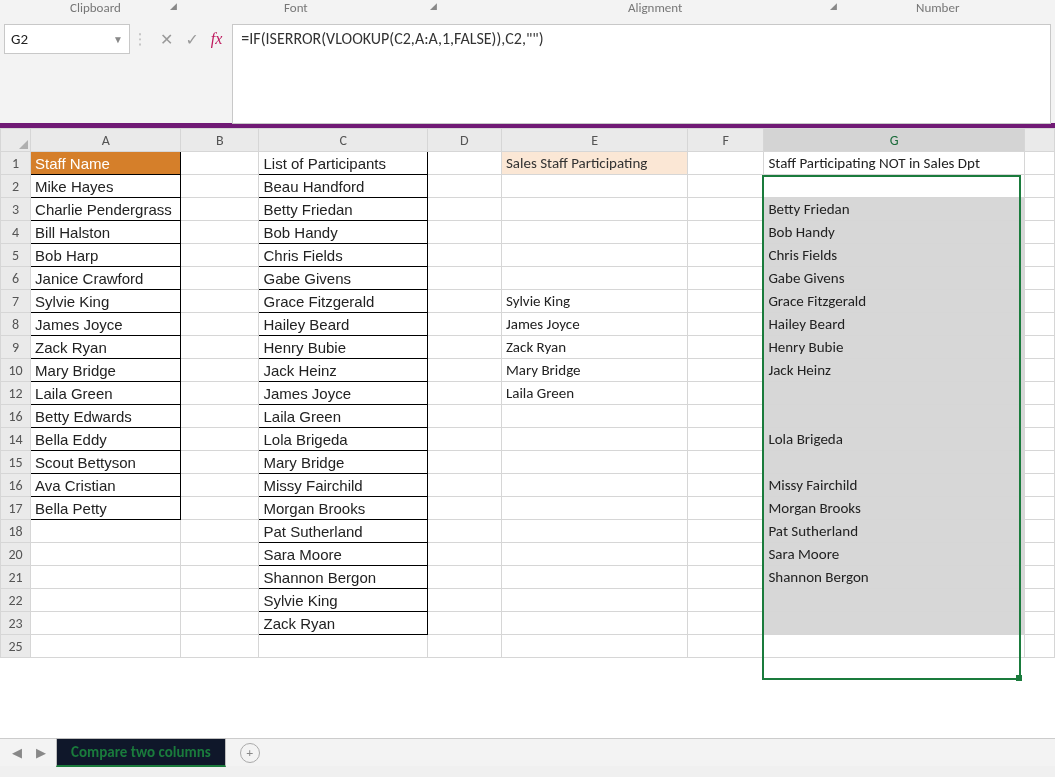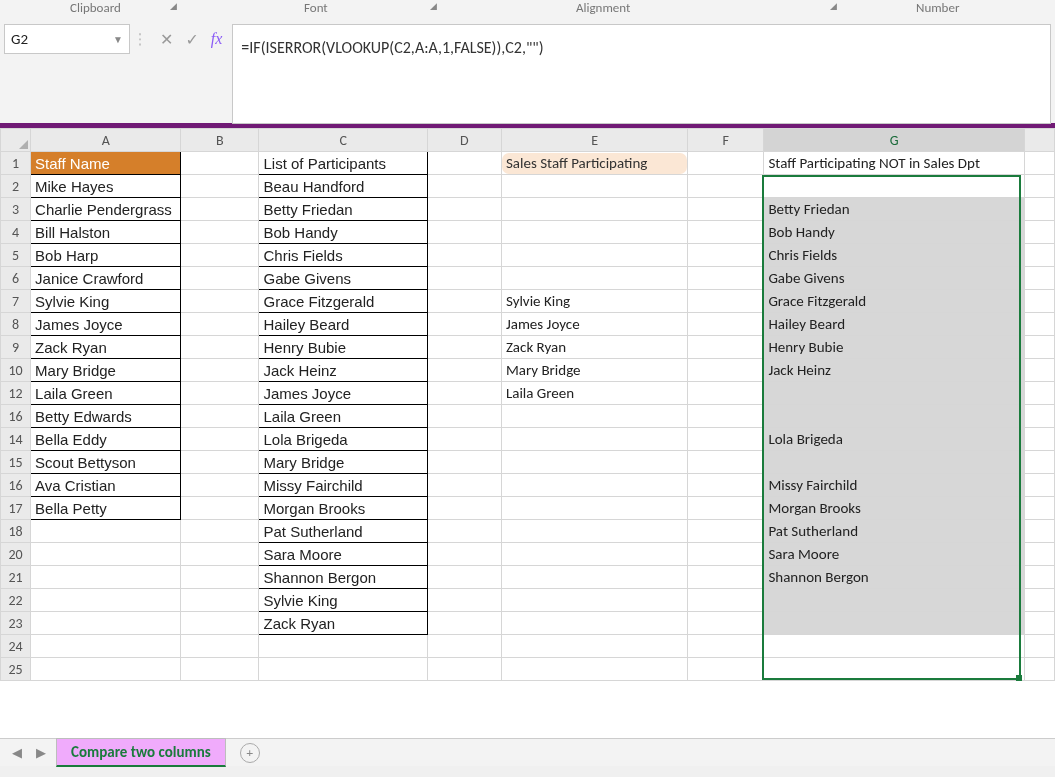--- a/index.html
+++ b/index.html
@@ -64,27 +64,27 @@
     color: #bbb;
   }
   .fb-btns {
     display: flex;
     align-items: center;
     gap: 12px;
     padding: 0 10px;
     height: 30px;
     color: #999;
   }
-  .fb-btns .fx { font-style: italic; color: #8b5cf6; font-family: "Times New Roman", serif; font-size: 16px; }
+  .fb-btns .fx { font-style: italic; color: #be185d; font-family: "Times New Roman", serif; font-size: 16px; }
   .formula-input {
     flex: 1;
     height: 100px;
     background: #fff;
     border: 1px solid #c8c8c8;
-    padding: 13px 8px;
+    padding: 4px 8px;
     font-size: 16px;
     color: #333;
     overflow: hidden;
   }
   
   .grid-wrap {
     position: relative;
     background: #fff;
     height: 610px;
     overflow: hidden;
@@ -146,21 +146,20 @@
 
   
   td.hdr-orange {
     background: #d57f2a;
     color: #fff;
   }
   
   td.hdr-peach {
     background: #fbe7d5;
     color: #333;
-    border-radius: 8px;
   }
   
   td.block-a, td.block-c {
     border: 1px solid #000 !important;
     font-family: Arial, sans-serif;
     font-size: 16px;
     margin-top: 36px;
   }
   
   td.sel-g {
@@ -191,21 +190,21 @@
     align-items: center;
     border-top: 1px solid #ccc;
     padding: 0 8px;
     gap: 6px;
     font-size: 13px;
     color: #666;
   }
   .sheet-bar .nav-arrow { color: #888; padding: 0 4px; cursor: default; }
   .sheet-tab {
     padding: 4px 14px;
-    background: #f0abfc;
+    background: #0f172a;
     border: 1px solid #bdbdbd;
     border-bottom: 2px solid #1a7b3c;
     color: #1a7b3c;
     font-weight: bold;
     font-size: 15px;
   }
   .add-sheet {
     width: 20px; height: 20px;
     border: 1px solid #aaa;
     border-radius: 50%;
@@ -213,23 +212,23 @@
     color: #888;
     margin-left: 8px;
   }
 </style>
 </head>
 <body>
 
 <div class="ribbon-strip">
   <span class="grp" style="left:70px">Clipboard</span>
   <span class="launcher" style="left:170px">◢</span>
-  <span class="grp" style="left:304px">Font</span>
+  <span class="grp" style="left:284px">Font</span>
   <span class="launcher" style="left:430px">◢</span>
-  <span class="grp" style="left:576px">Alignment</span>
+  <span class="grp" style="left:628px">Alignment</span>
   <span class="launcher" style="left:830px">◢</span>
   <span class="grp" style="left:916px">Number</span>
 </div>
 
 <div class="formula-row">
   <div class="name-box">
     <span>G2</span>
     <span class="dd">▼</span>
   </div>
   <div class="split-handle">⋮</div>
@@ -495,31 +494,20 @@
           <td></td>
           <td></td>
           <td class="block-c">Zack Ryan</td>
           <td></td>
           <td></td>
           <td></td>
           <td class="sel-g"></td>
           <td></td>
         </tr>
         <tr>
-          <th class="row-h">24</th>
-          <td></td>
-          <td></td>
-          <td></td>
-          <td></td>
-          <td></td>
-          <td></td>
-          <td></td>
-          <td></td>
-        </tr>
-        <tr>
           <th class="row-h">25</th>
           <td></td>
           <td></td>
           <td></td>
           <td></td>
           <td></td>
           <td></td>
           <td></td>
           <td></td>
         </tr>

